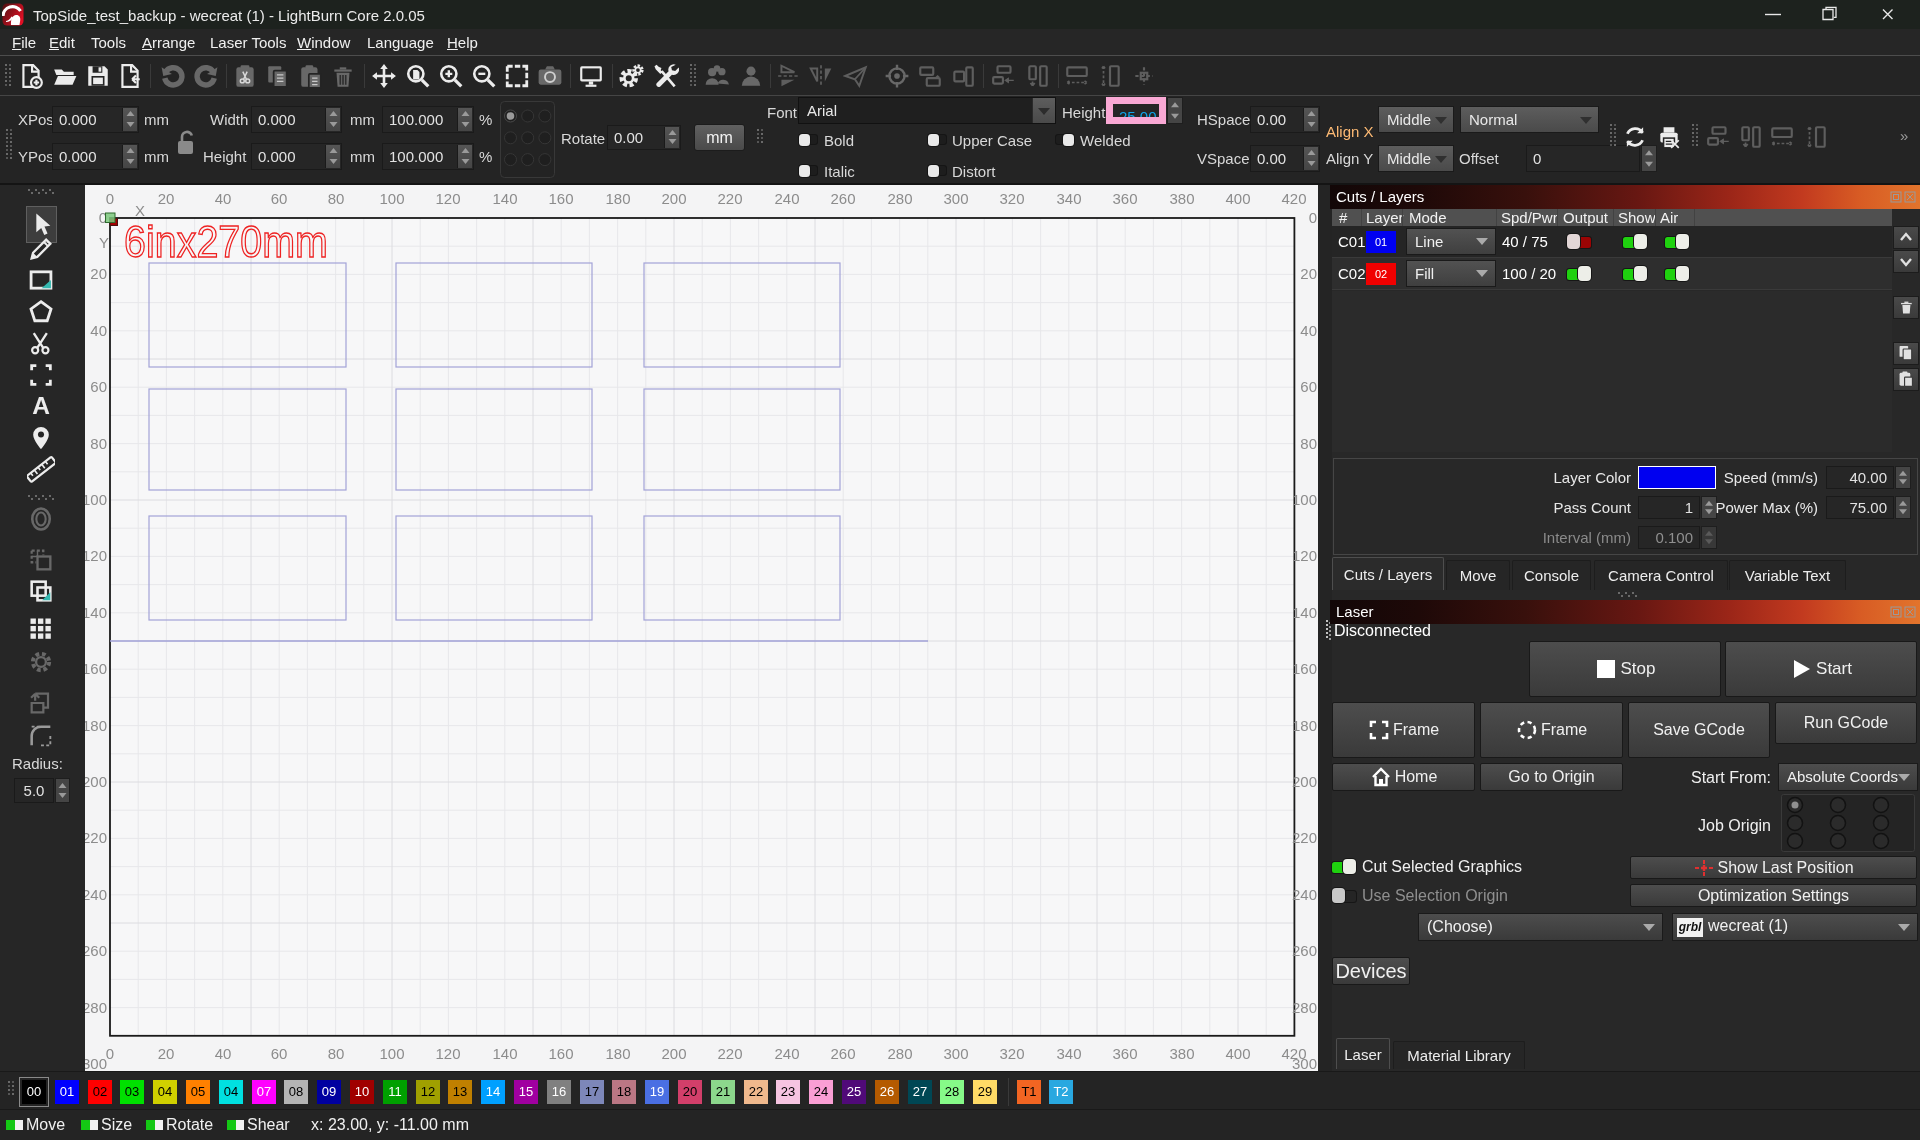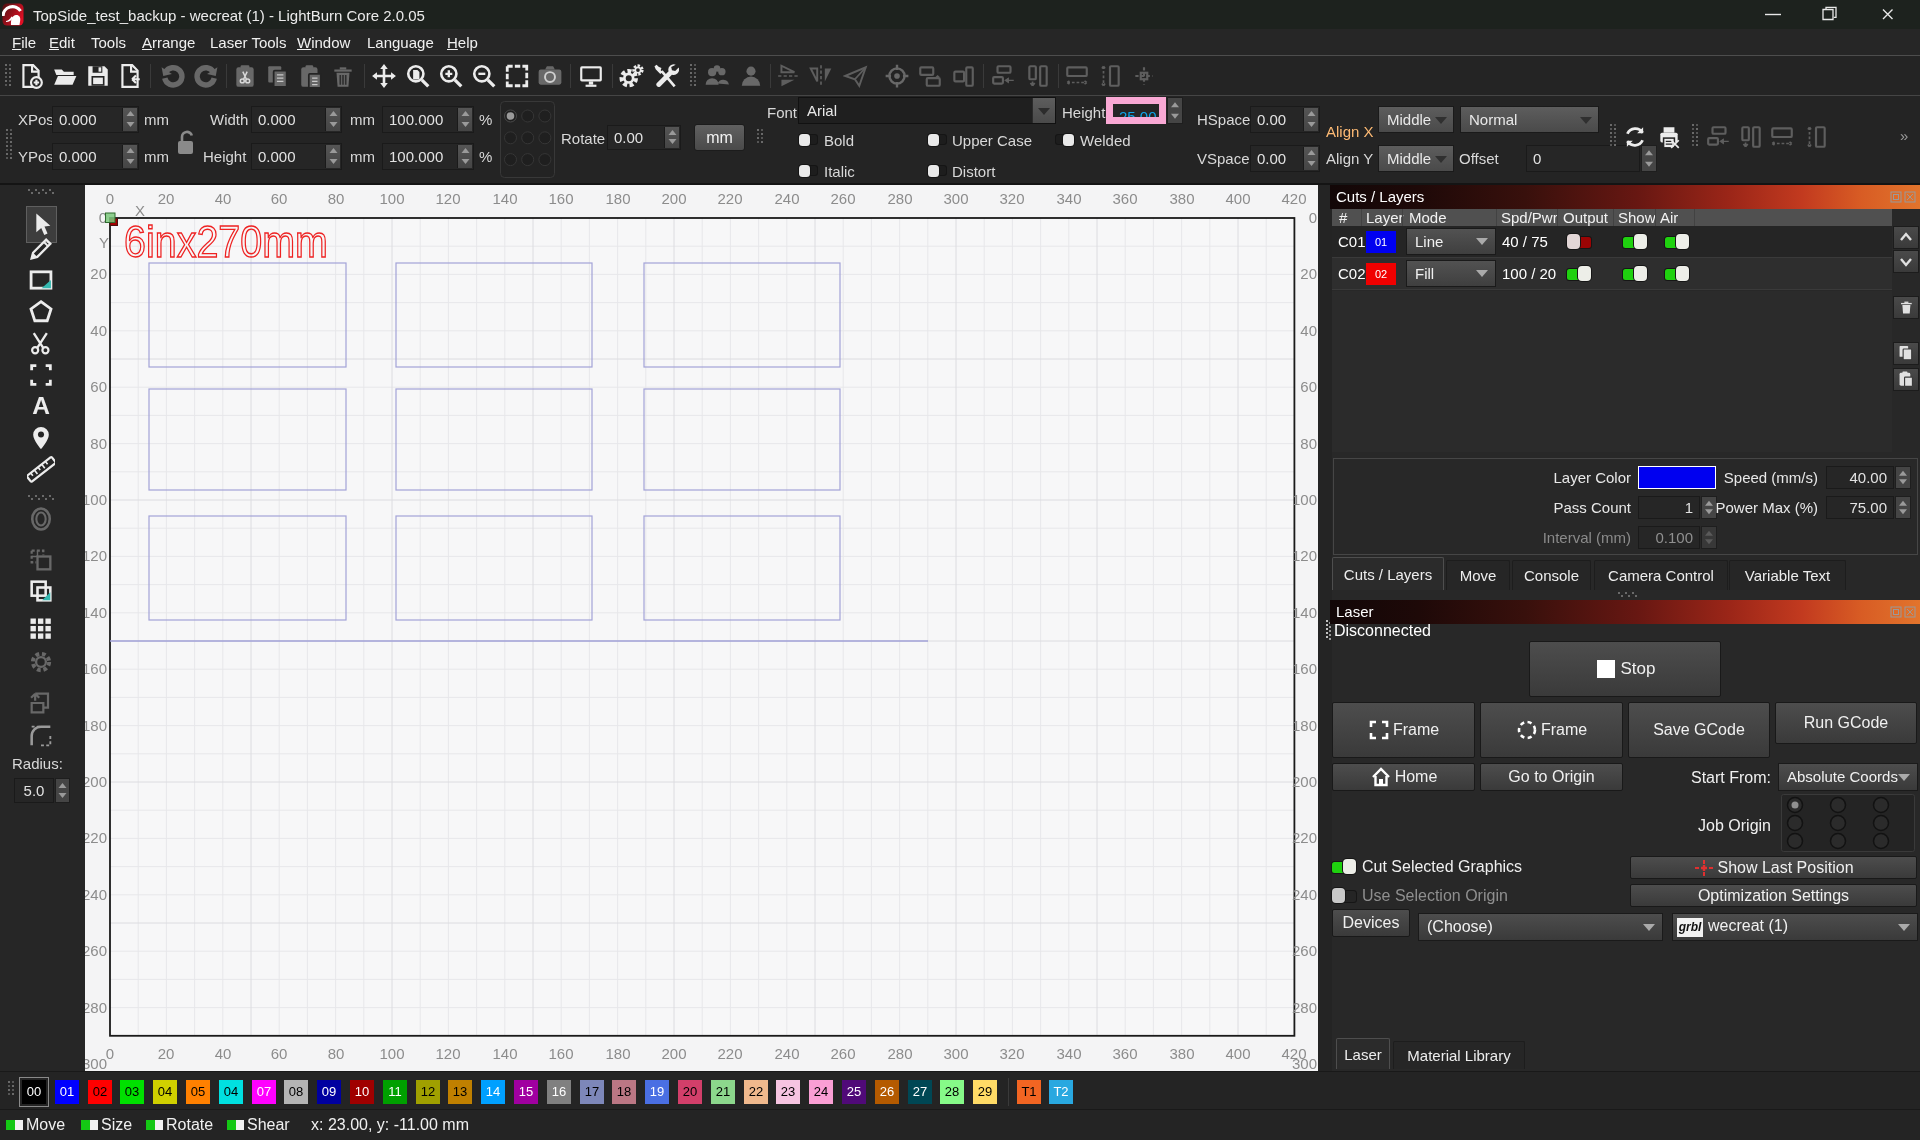--- a/index.html
+++ b/index.html
@@ -854,20 +854,28 @@
     </div>
 <div class="abs" style="left:2px;top:437px;color:#fff;font-size:16px;">Disconnected</div>
 <div class="abs" style="left:197px;top:456px;width:192px;height:56px;background:linear-gradient(#4d4d4d,#3a3a3a);border:1px solid #191919;border-radius:2px;color:#f0f0f0;font-size:17px;">
       <div style="display:flex;align-items:center;justify-content:center;width:100%;height:100%;">
         <svg width="22" height="22" viewBox="0 0 22 22">
           <rect x="2" y="2" width="18" height="18" fill="#fff"></rect>
         </svg>
         <span style="margin-left:4px;">Stop</span>
       </div>
     </div>
+<div class="abs" style="left:393px;top:456px;width:192px;height:56px;background:linear-gradient(#4d4d4d,#3a3a3a);border:1px solid #191919;border-radius:2px;color:#f0f0f0;font-size:17px;">
+      <div style="display:flex;align-items:center;justify-content:center;width:100%;height:100%;">
+        <svg width="22" height="22" viewBox="0 0 22 22">
+          <path d="M4 2 L20 11 L4 20 Z" fill="#fff"></path>
+        </svg>
+        <span style="margin-left:4px;">Start</span>
+      </div>
+    </div>
 <div class="abs" style="left:0px;top:517px;width:143px;height:56px;background:linear-gradient(#4d4d4d,#3a3a3a);border:1px solid #191919;border-radius:2px;color:#f0f0f0;font-size:16px;">
       <div style="display:flex;align-items:center;justify-content:center;width:100%;height:100%;">
         <svg width="22" height="22" viewBox="0 0 22 22">
           <path d="M8 3 h-5 v5 M14 3 h5 v5 M8 19 h-5 v-5 M14 19 h5 v-5" fill="none" stroke="#fff" stroke-width="2.6"></path>
         </svg>
         <span style="margin-left:3px;">Frame</span>
       </div>
     </div>
 <div class="abs" style="left:148px;top:517px;width:143px;height:56px;background:linear-gradient(#4d4d4d,#3a3a3a);border:1px solid #191919;border-radius:2px;color:#f0f0f0;font-size:16px;">
       <div style="display:flex;align-items:center;justify-content:center;width:100%;height:100%;">
@@ -932,21 +940,21 @@
       </div>
     </div>
 <div class="abs" style="left:0px;top:703px;width:25px;height:16px;">
 <div class="abs" style="left:3px;top:2.5px;width:21px;height:11px;background:#252525;border-radius:2.5px;box-shadow:0 0 0 1px #161616;"></div>
 <div class="abs" style="left:0px;top:0px;width:13px;height:15px;background:#c9c9c9;border-radius:4px;box-shadow:0 0 0 1px #161616;"></div>
     </div>
 <div class="abs" style="left:30px;top:702px;color:#8f8f8f;font-size:16px;">Use Selection Origin</div>
 <div class="abs" style="left:298px;top:699px;width:287px;height:23px;background:linear-gradient(#4d4d4d,#3a3a3a);border:1px solid #191919;border-radius:2px;color:#f0f0f0;font-size:16px;">
       <div style="display:flex;align-items:center;justify-content:center;width:100%;height:100%;">Optimization Settings</div>
     </div>
-<div class="abs" style="left:0px;top:724px;width:78px;height:28px;background:linear-gradient(#4d4d4d,#3a3a3a);border:1px solid #191919;border-radius:2px;color:#f0f0f0;font-size:16px;">
+<div class="abs" style="left:0px;top:772px;width:78px;height:28px;background:linear-gradient(#4d4d4d,#3a3a3a);border:1px solid #191919;border-radius:2px;color:#f0f0f0;font-size:20px;">
       <div style="display:flex;align-items:center;justify-content:center;width:100%;height:100%;">Devices</div>
     </div>
 <div class="abs" style="left:86px;top:728px;width:245px;height:28px;background:linear-gradient(#4d4d4d,#3a3a3a);border:1px solid #1a1a1a;">
 <div class="abs" style="left:8px;top:0;color:#f0f0f0;font-size:16px;line-height:26px;">(Choose)</div>
 <div class="abs" style="right:7px;top:10px;width:0;height:0;border-left:6px solid transparent;border-right:6px solid transparent;border-top:7px solid #aaa;"></div>
     </div>
 <div class="abs" style="left:340px;top:728px;width:246px;height:28px;background:linear-gradient(#4d4d4d,#3a3a3a);border:1px solid #1a1a1a;">
       <div class="abs" style="left:4px;top:4px;width:26px;height:19px;background:#f2f2f2;">
         <div style="font-size:12px;font-weight:bold;font-style:italic;color:#111;text-align:center;line-height:19px;font-family:'Liberation Sans';">grbl</div>
       </div>

